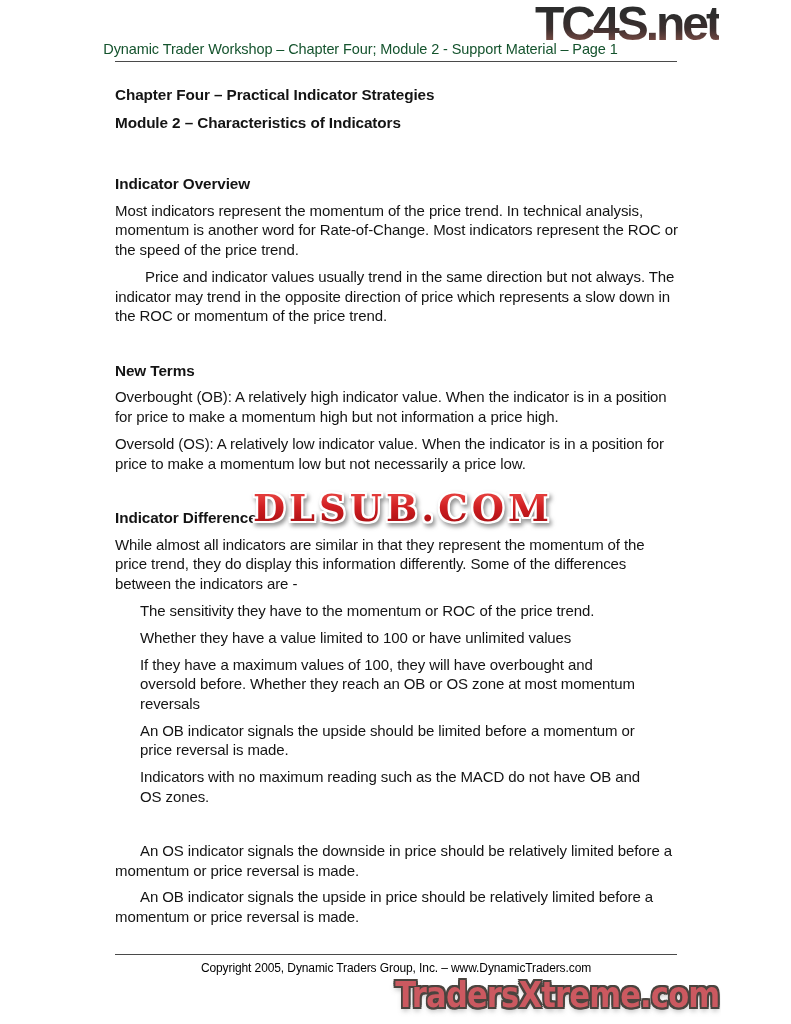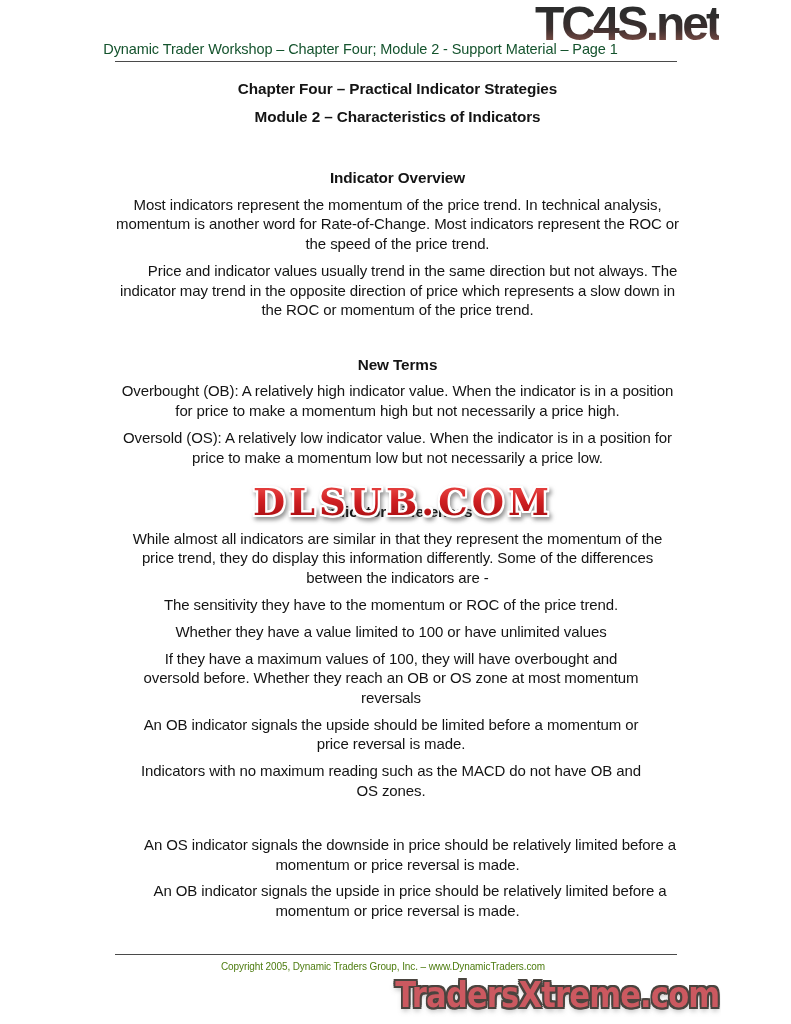--- a/index.html
+++ b/index.html
@@ -29,24 +29,23 @@
     text-align:center; font-size:14.5px; color:#14532d;
     letter-spacing:-0.1px;
   }
   .header-rule {
     position:absolute; top:61px; left:115px; width:562px;
     border-top:1.6px solid #4a4a4a; height:0;
   }
 
   
   .content {
-    position:absolute; top:79px; left:115px; width:565px;
+    position:absolute; top:85px; left:115px; width:565px;
     font-size:15px; line-height:19.5px; letter-spacing:-0.1px;
     color:#141414;
-    text-align:center;
   }
   .content h2 { font-size:15.3px; line-height:19.5px; font-weight:bold; margin:0; }
   .content p  { margin:0; }
 
   .h-chapter  { margin-top:0; }
   .h-module   { margin-top:8px !important; }
   .h-overview { margin-top:42px !important; }
   .p-ov1      { margin-top:7px !important; }
   .p-ov2      { margin-top:8px !important; text-indent:30px; }
   .h-newterms { margin-top:35px !important; }
@@ -79,22 +78,22 @@
       drop-shadow(0 2px 0 #ffffff) drop-shadow(0 -2px 0 #ffffff)
       drop-shadow(2px 3px 2px rgba(60,60,60,0.55));
   }
 
   
   .footer-rule {
     position:absolute; top:954px; left:115px; width:562px;
     border-top:1.6px solid #4a4a4a; height:0;
   }
   .footer-copy {
-    position:absolute; top:961px; left:102px; width:562px;
-    text-align:center; font-size:10px; color:#4d7c0f;
+    position:absolute; top:961px; left:115px; width:562px;
+    text-align:center; font-size:12px; color:#000000;
     letter-spacing:-0.1px;
   }
   .txtreme-logo {
     position:absolute; top:977px; right:2px; z-index:5;
     font-family:"DejaVu Sans", sans-serif;
     font-weight:bold; font-size:36px; line-height:1;
     letter-spacing:-1px; white-space:nowrap;
     transform:scaleX(0.85); transform-origin:right center;
     color:#cb5960;
     text-shadow:
@@ -118,21 +117,21 @@
   <div class="content">
 
     <h2 class="h-chapter">Chapter Four – Practical Indicator Strategies</h2>
     <h2 class="h-module">Module 2 – Characteristics of Indicators</h2>
 
     <h2 class="h-overview">Indicator Overview</h2>
     <p class="p-ov1">Most indicators represent the momentum of the price trend. In technical analysis, momentum is another word for Rate-of-Change. Most indicators represent the ROC or the speed of the price trend.</p>
     <p class="p-ov2">Price and indicator values usually trend in the same direction but not always. The indicator may trend in the opposite direction of price which represents a slow down in the ROC or momentum of the price trend.</p>
 
     <h2 class="h-newterms">New Terms</h2>
-    <p class="p-term1"><span class="u">Overbought (OB)</span><span>: A relatively high indicator value. When the indicator is in a position for price to make a momentum high but not necessarily a price high.</span></p>
+    <p class="p-term1"><span class="u">Overbought (OB)</span><span>: A relatively high indicator value. When the indicator is in a position for price to make a momentum high but not information a price high.</span></p>
     <p class="p-term2"><span class="u">Oversold (OS)</span><span>: A relatively low indicator value. When the indicator is in a position for price to make a momentum low but not necessarily a price low.</span></p>
 
     <div class="diff-wrap">
       <h2>Indicator Differences</h2>
       <div class="dlsub-logo">DLSUB.COM</div>
     </div>
     <p class="p-intro">While almost all indicators are similar in that they represent the momentum of the price trend, they do display this information differently. Some of the differences between the indicators are -</p>
 
     <div class="diff-list">
       <p>The sensitivity they have to the momentum or ROC of the price trend.</p>

